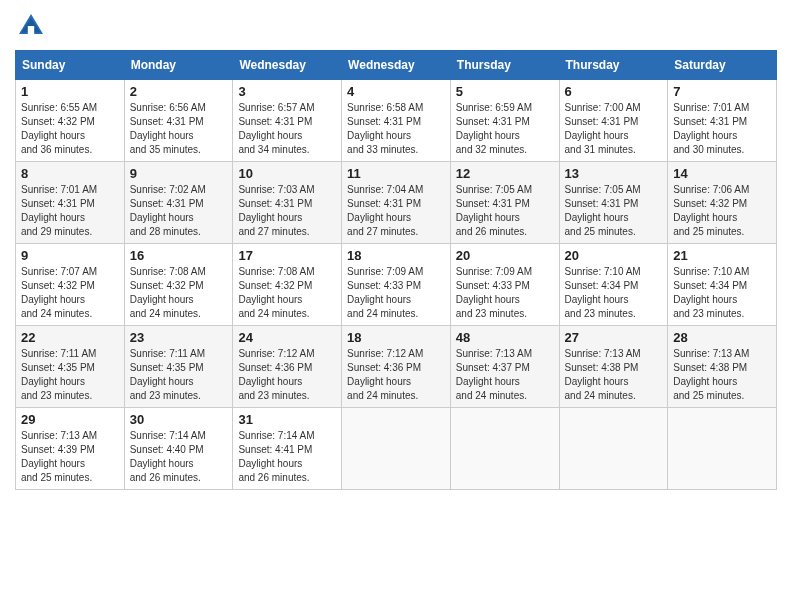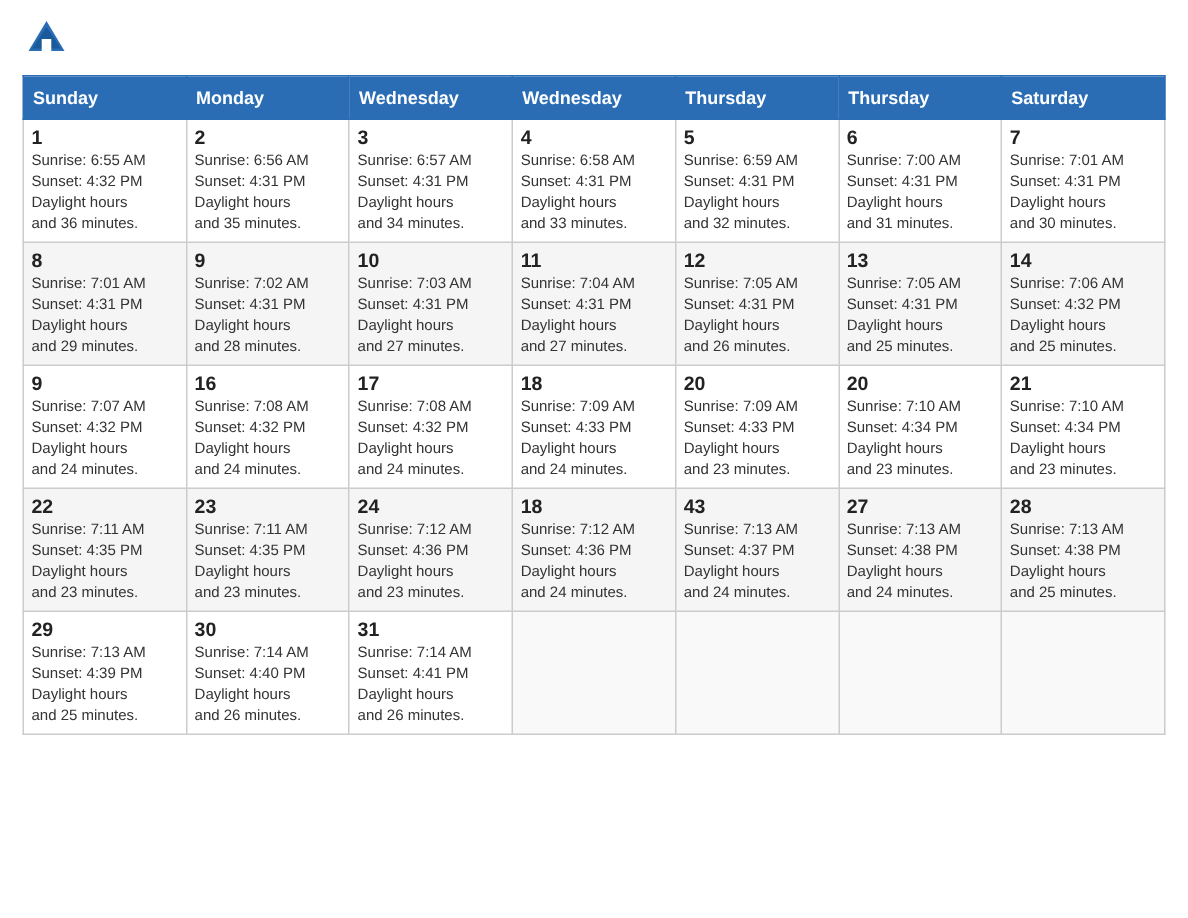--- a/index.html
+++ b/index.html
@@ -354,21 +354,21 @@
           <td>
         <span class="day-number">18</span>
         <div class="day-info">
           Sunrise: 7:12 AM<br>
           Sunset: 4:36 PM<br>
           Daylight hours<br>
           and 24 minutes.
         </div>
       </td>
           <td>
-        <span class="day-number">43</span>
+        <span class="day-number">48</span>
         <div class="day-info">
           Sunrise: 7:13 AM<br>
           Sunset: 4:37 PM<br>
           Daylight hours<br>
           and 24 minutes.
         </div>
       </td>
           <td>
         <span class="day-number">27</span>
         <div class="day-info">

